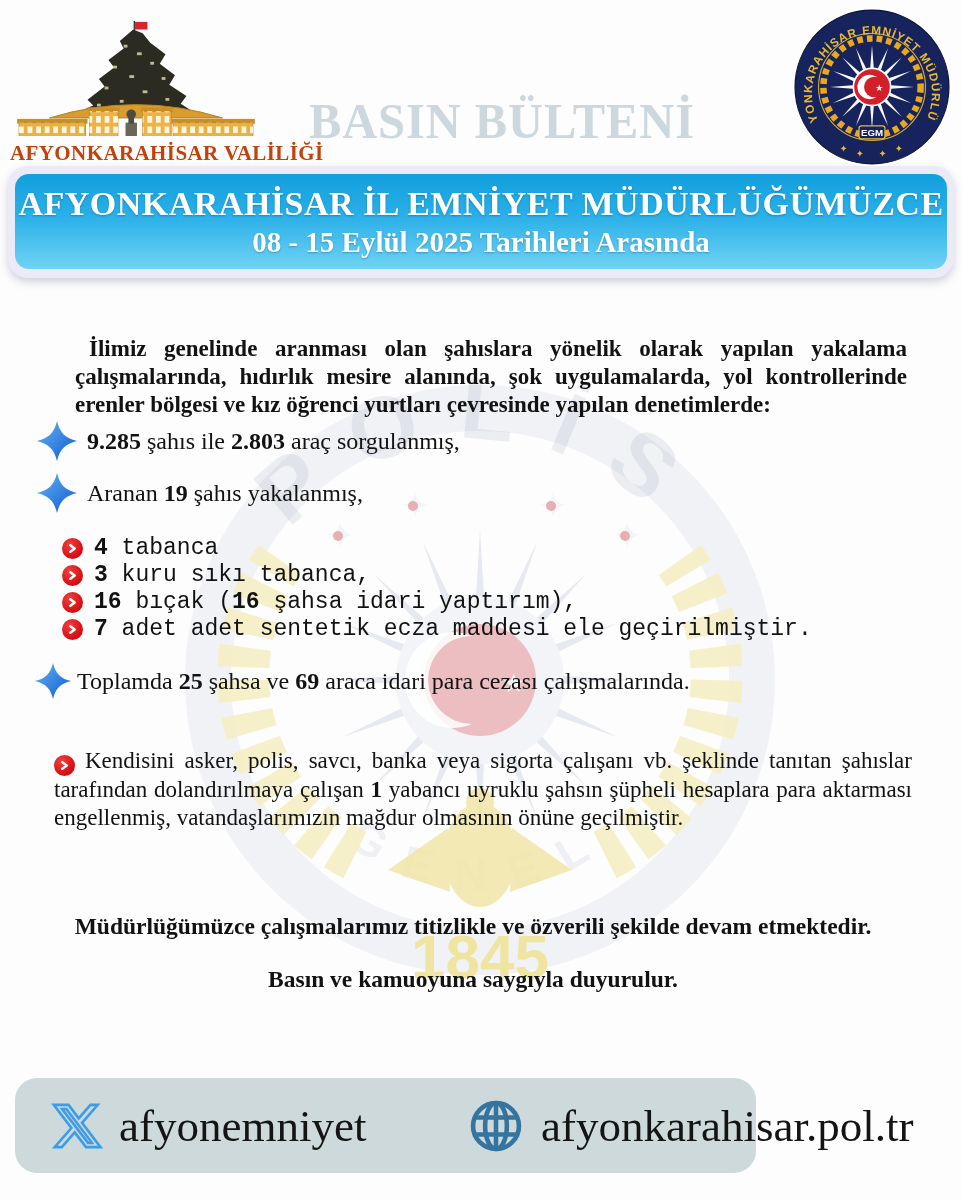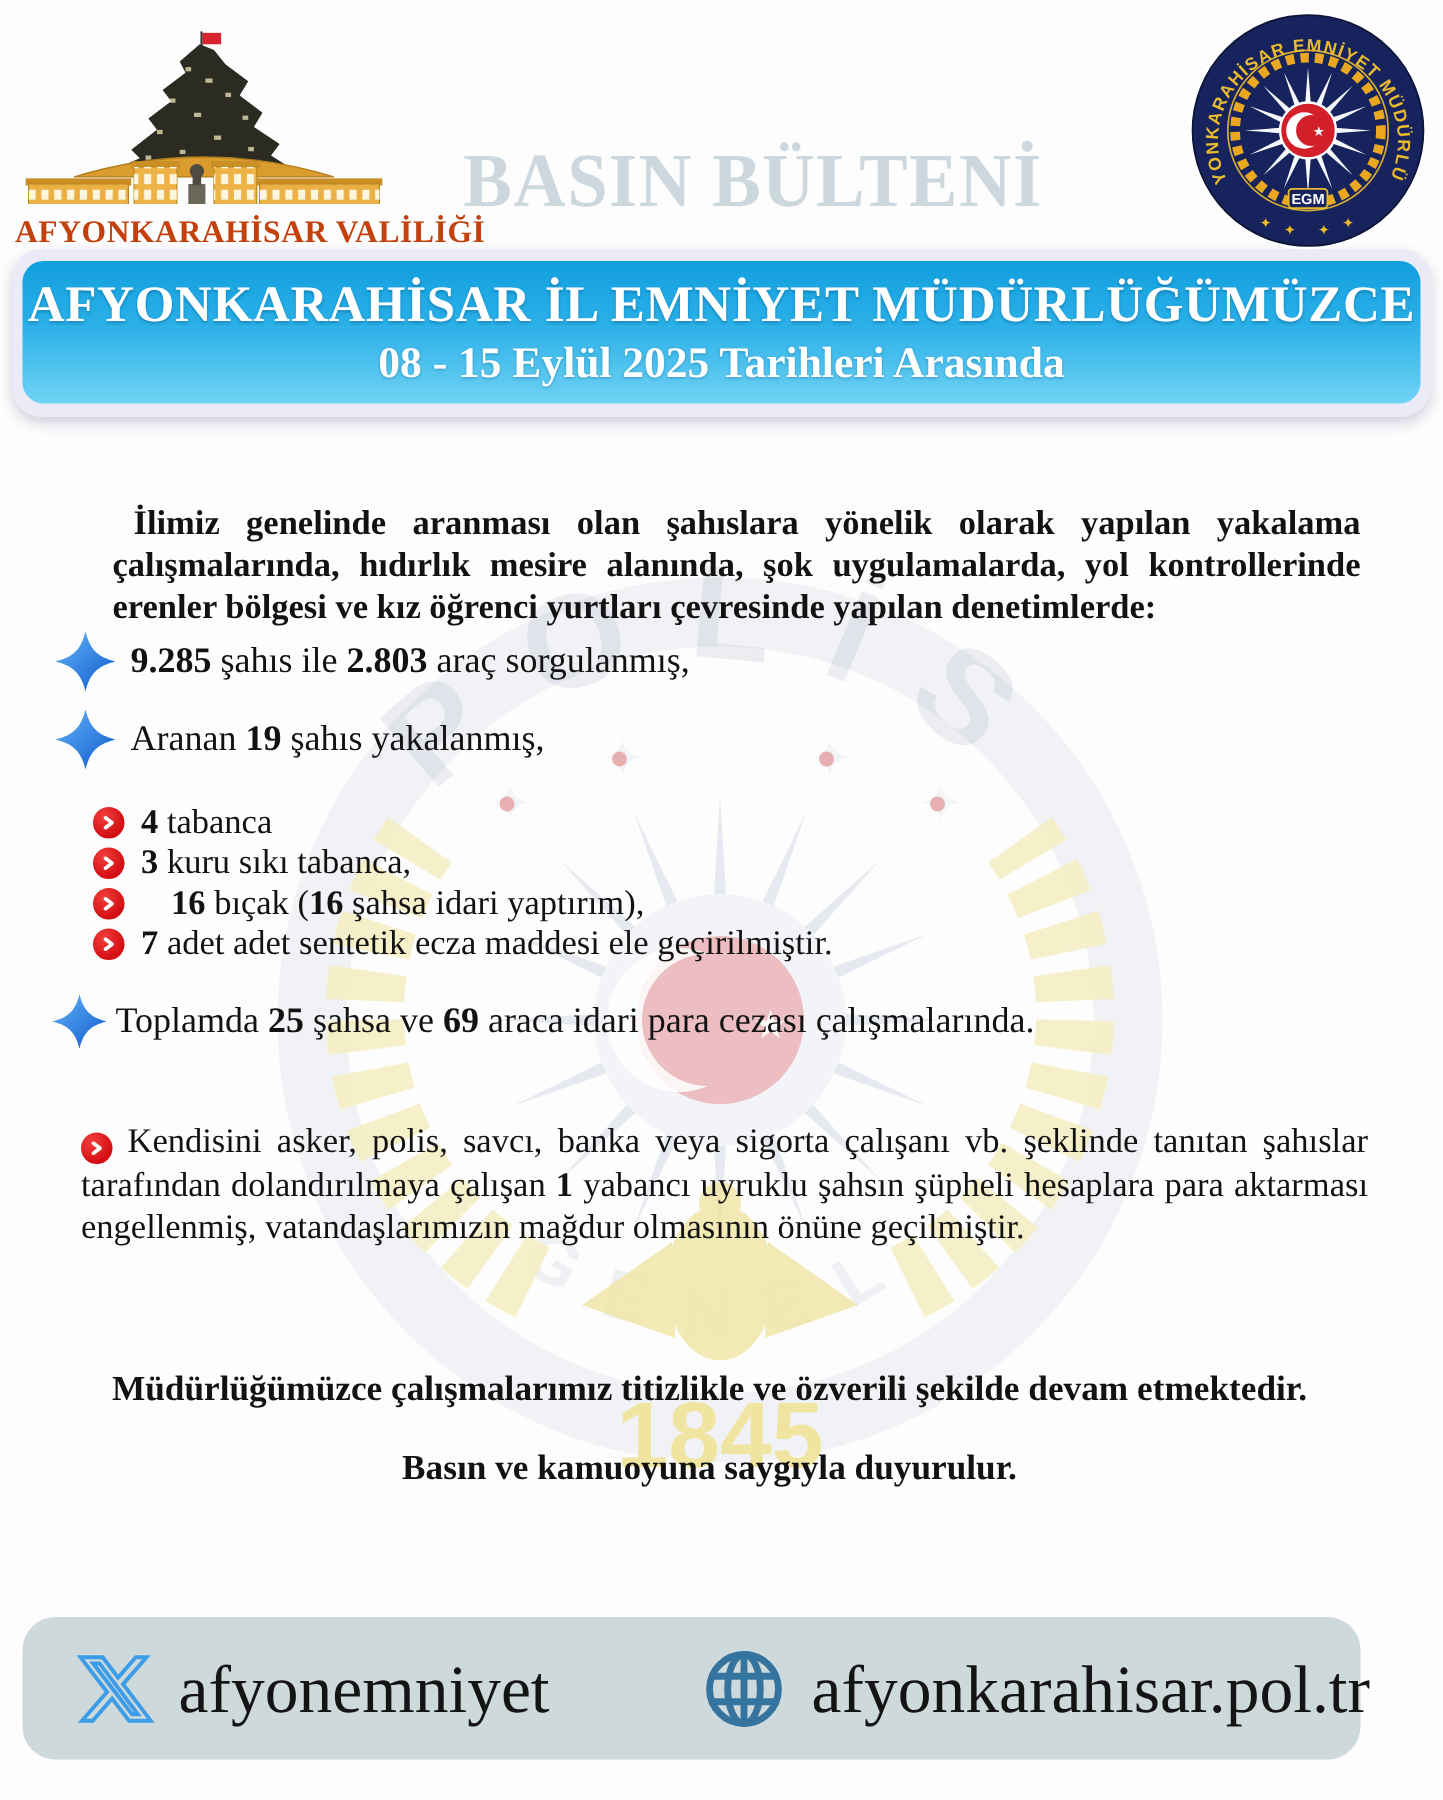--- a/index.html
+++ b/index.html
@@ -24,35 +24,35 @@
                 display:flex;flex-direction:column;align-items:center;justify-content:center;
                 color:#fff;text-shadow:0 1px 2px rgba(0,60,100,.35);}
   .banner-line1{font-size:34px;font-weight:bold;letter-spacing:.5px;}
   .banner-line2{font-size:29px;font-weight:bold;margin-top:3px;}
 
   
   .intro{position:absolute;left:75px;top:312px;width:832px;z-index:1;
          font-size:23px;line-height:28px;font-weight:bold;text-align:justify;text-indent:14px;}
   .bullet-row{position:absolute;display:flex;align-items:center;z-index:1;}
   .bullet-row .txt{font-size:24px;margin-left:9px;white-space:nowrap;}
-  .bullet-row.small .txt{font-size:23px;margin-left:11px;}
+  .bullet-row.small .txt{font-size:23px;margin-left:11px;font-family:Liberation Mono, monospace;}
   .dia{width:42px;height:42px;flex:0 0 42px;}
   .dia3{width:38px;height:38px;flex:0 0 38px;}
   .chev{width:21px;height:21px;flex:0 0 21px;border-radius:50%;
         background:radial-gradient(circle at 35% 30%, #f23f3c, #d30d13 70%);
         display:flex;align-items:center;justify-content:center;}
   .chev svg{display:block;}
   .bullet-para{position:absolute;left:54px;top:724px;width:858px;z-index:1;
                font-size:23px;line-height:27.5px;text-align:justify;}
   .inline-chev{display:inline-flex;vertical-align:-3px;margin-right:10px;}
   .bold{font-weight:bold;}
   .closing{position:absolute;left:0;right:16px;text-align:center;font-weight:bold;font-size:23.5px;z-index:1;}
 
   
-  .footer{position:absolute;left:15px;top:1078px;width:892px;height:95px;background:#cdd9da;
+  .footer{position:absolute;left:15px;top:1078px;width:741px;height:95px;background:#cdd9da;
           border-radius:22px;z-index:1;}
   .footer-group{position:absolute;top:0;height:100%;display:flex;align-items:center;gap:16px;}
   #fg1{left:36px;} #fg2{left:452px;}
   .footer-text{font-size:45px;color:#141414;white-space:nowrap;}
 </style>
 </head>
 <body>
 
 <div class="page">
 
@@ -232,21 +232,21 @@
 
   <div class="bullet-row small" style="left:62px;top:562px;">
     <span class="chev">
       <svg width="11" height="11" viewBox="0 0 10 10">
           <path d="M3,2 L7,5 L3,8" stroke="#fff" stroke-width="2.2" fill="none" stroke-linecap="round" stroke-linejoin="round"></path>
         </svg>
     </span>
     <span class="txt"><span class="bold">3</span><span> kuru sıkı tabanca,</span></span>
   </div>
 
-  <div class="bullet-row small" style="left:62px;top:589px;gap:20px;">
+  <div class="bullet-row small" style="left:62px;top:589px;">
     <span class="chev">
       <svg width="11" height="11" viewBox="0 0 10 10">
           <path d="M3,2 L7,5 L3,8" stroke="#fff" stroke-width="2.2" fill="none" stroke-linecap="round" stroke-linejoin="round"></path>
         </svg>
     </span>
     <span class="txt"><span class="bold">16</span><span> bıçak (</span><span class="bold">16</span><span> şahsa idari yaptırım),</span></span>
   </div>
 
   <div class="bullet-row small" style="left:62px;top:616px;">
     <span class="chev">

